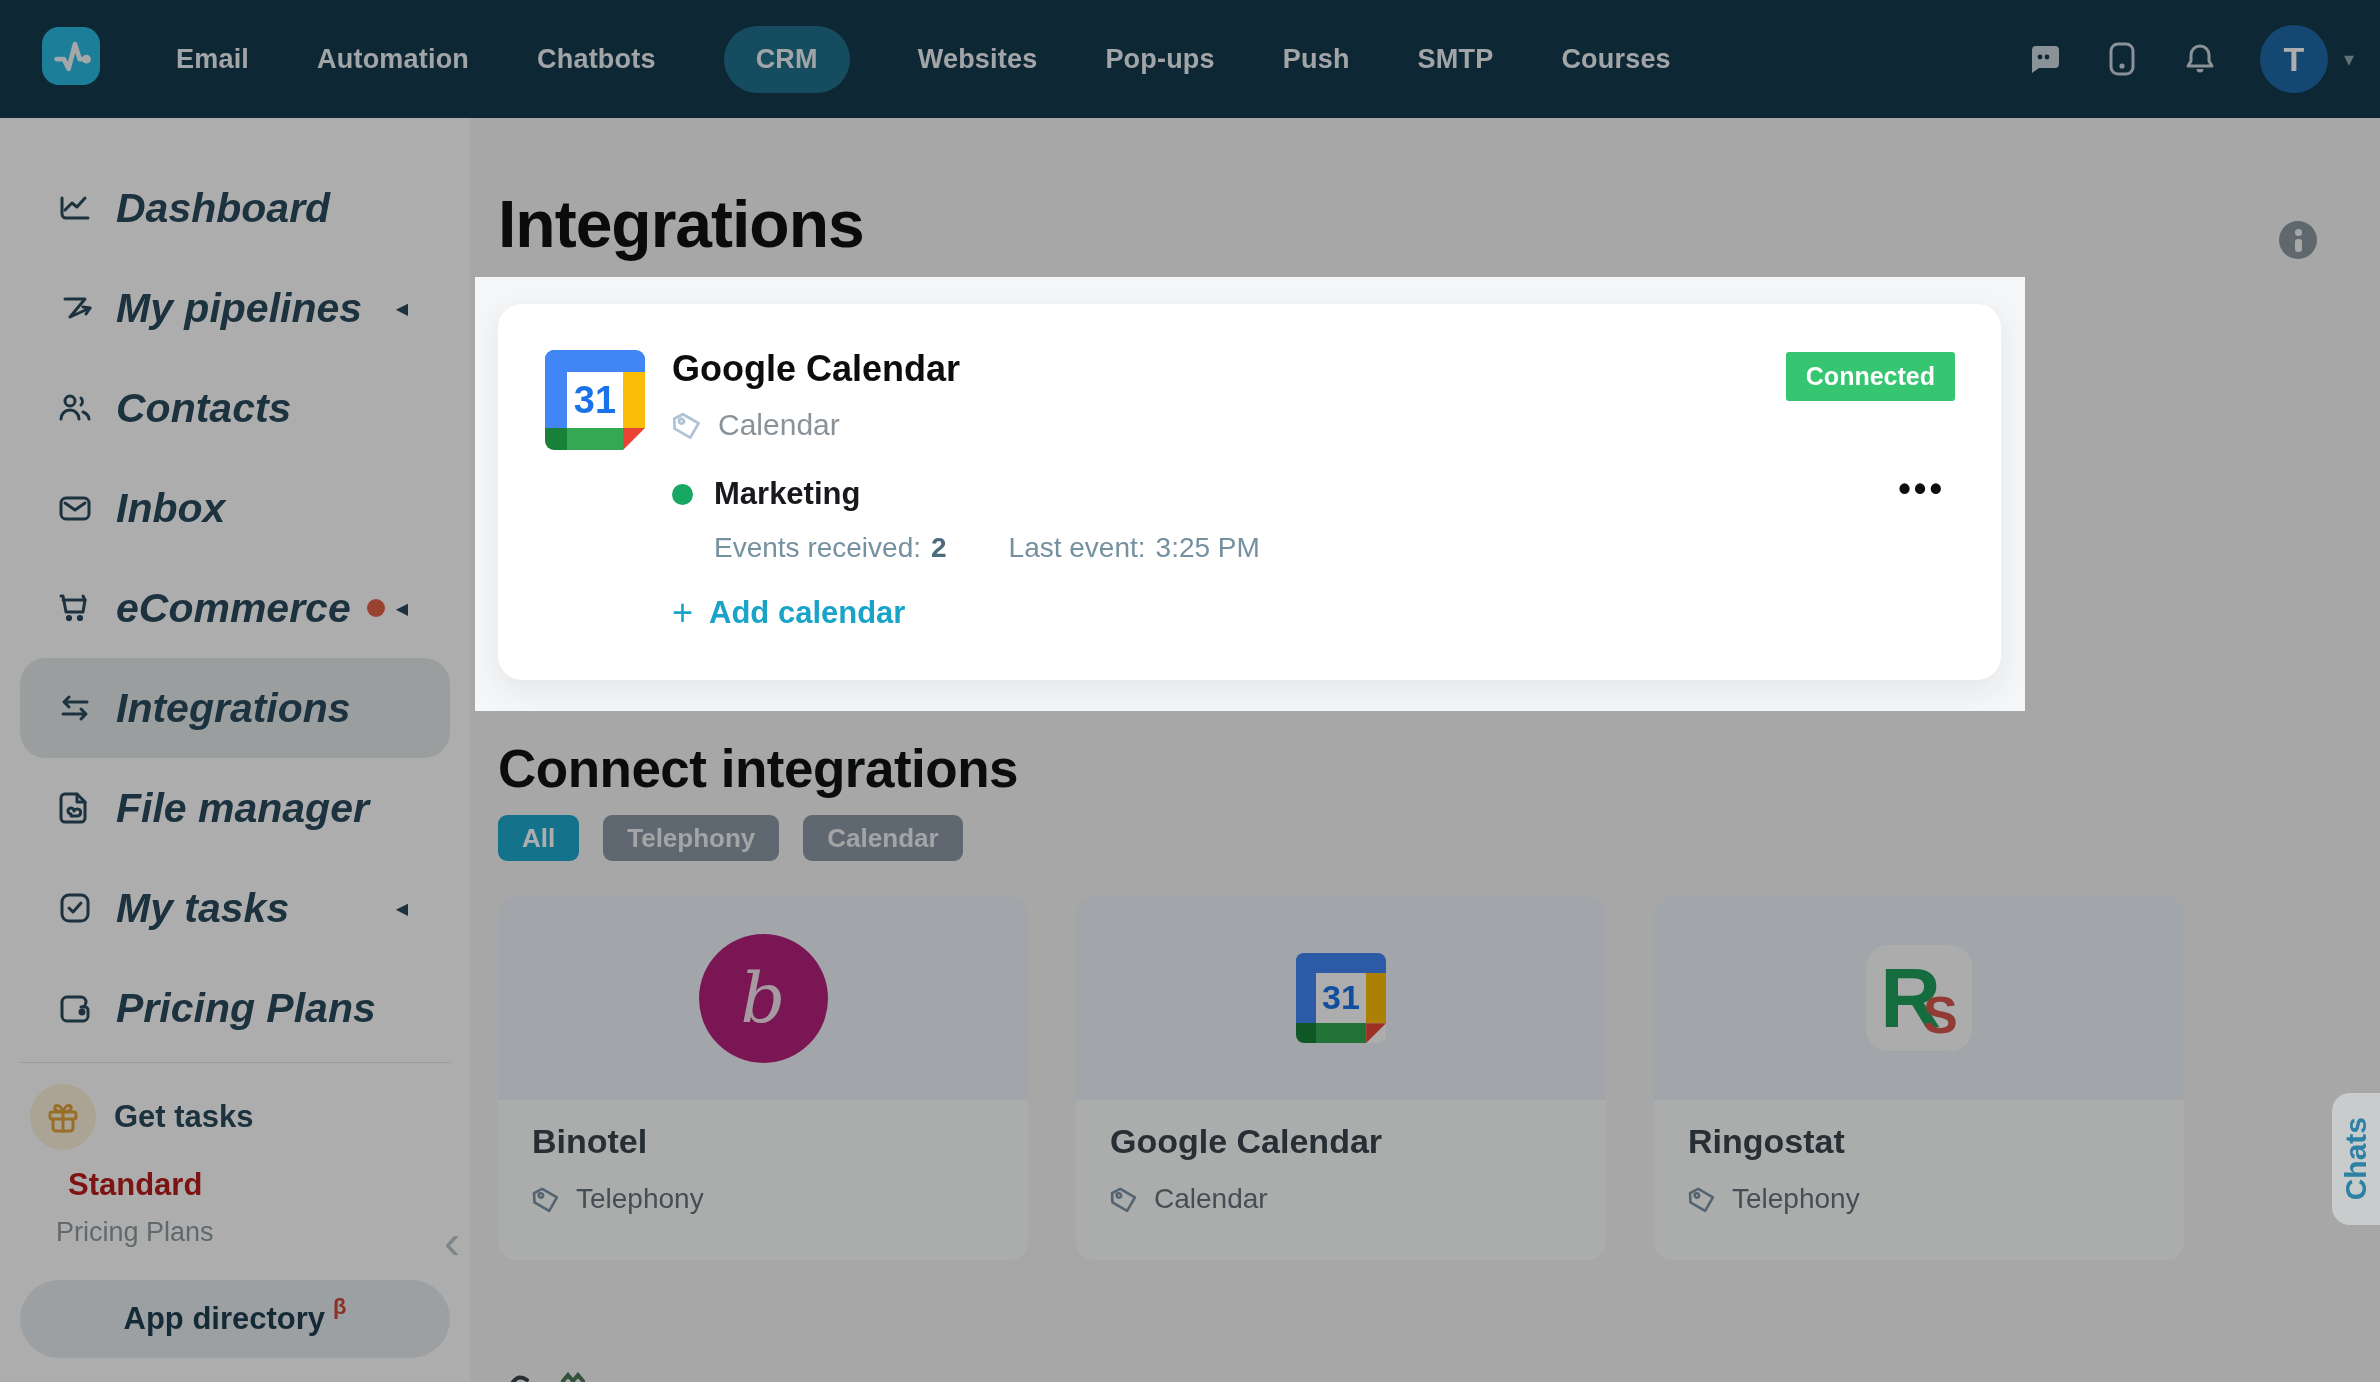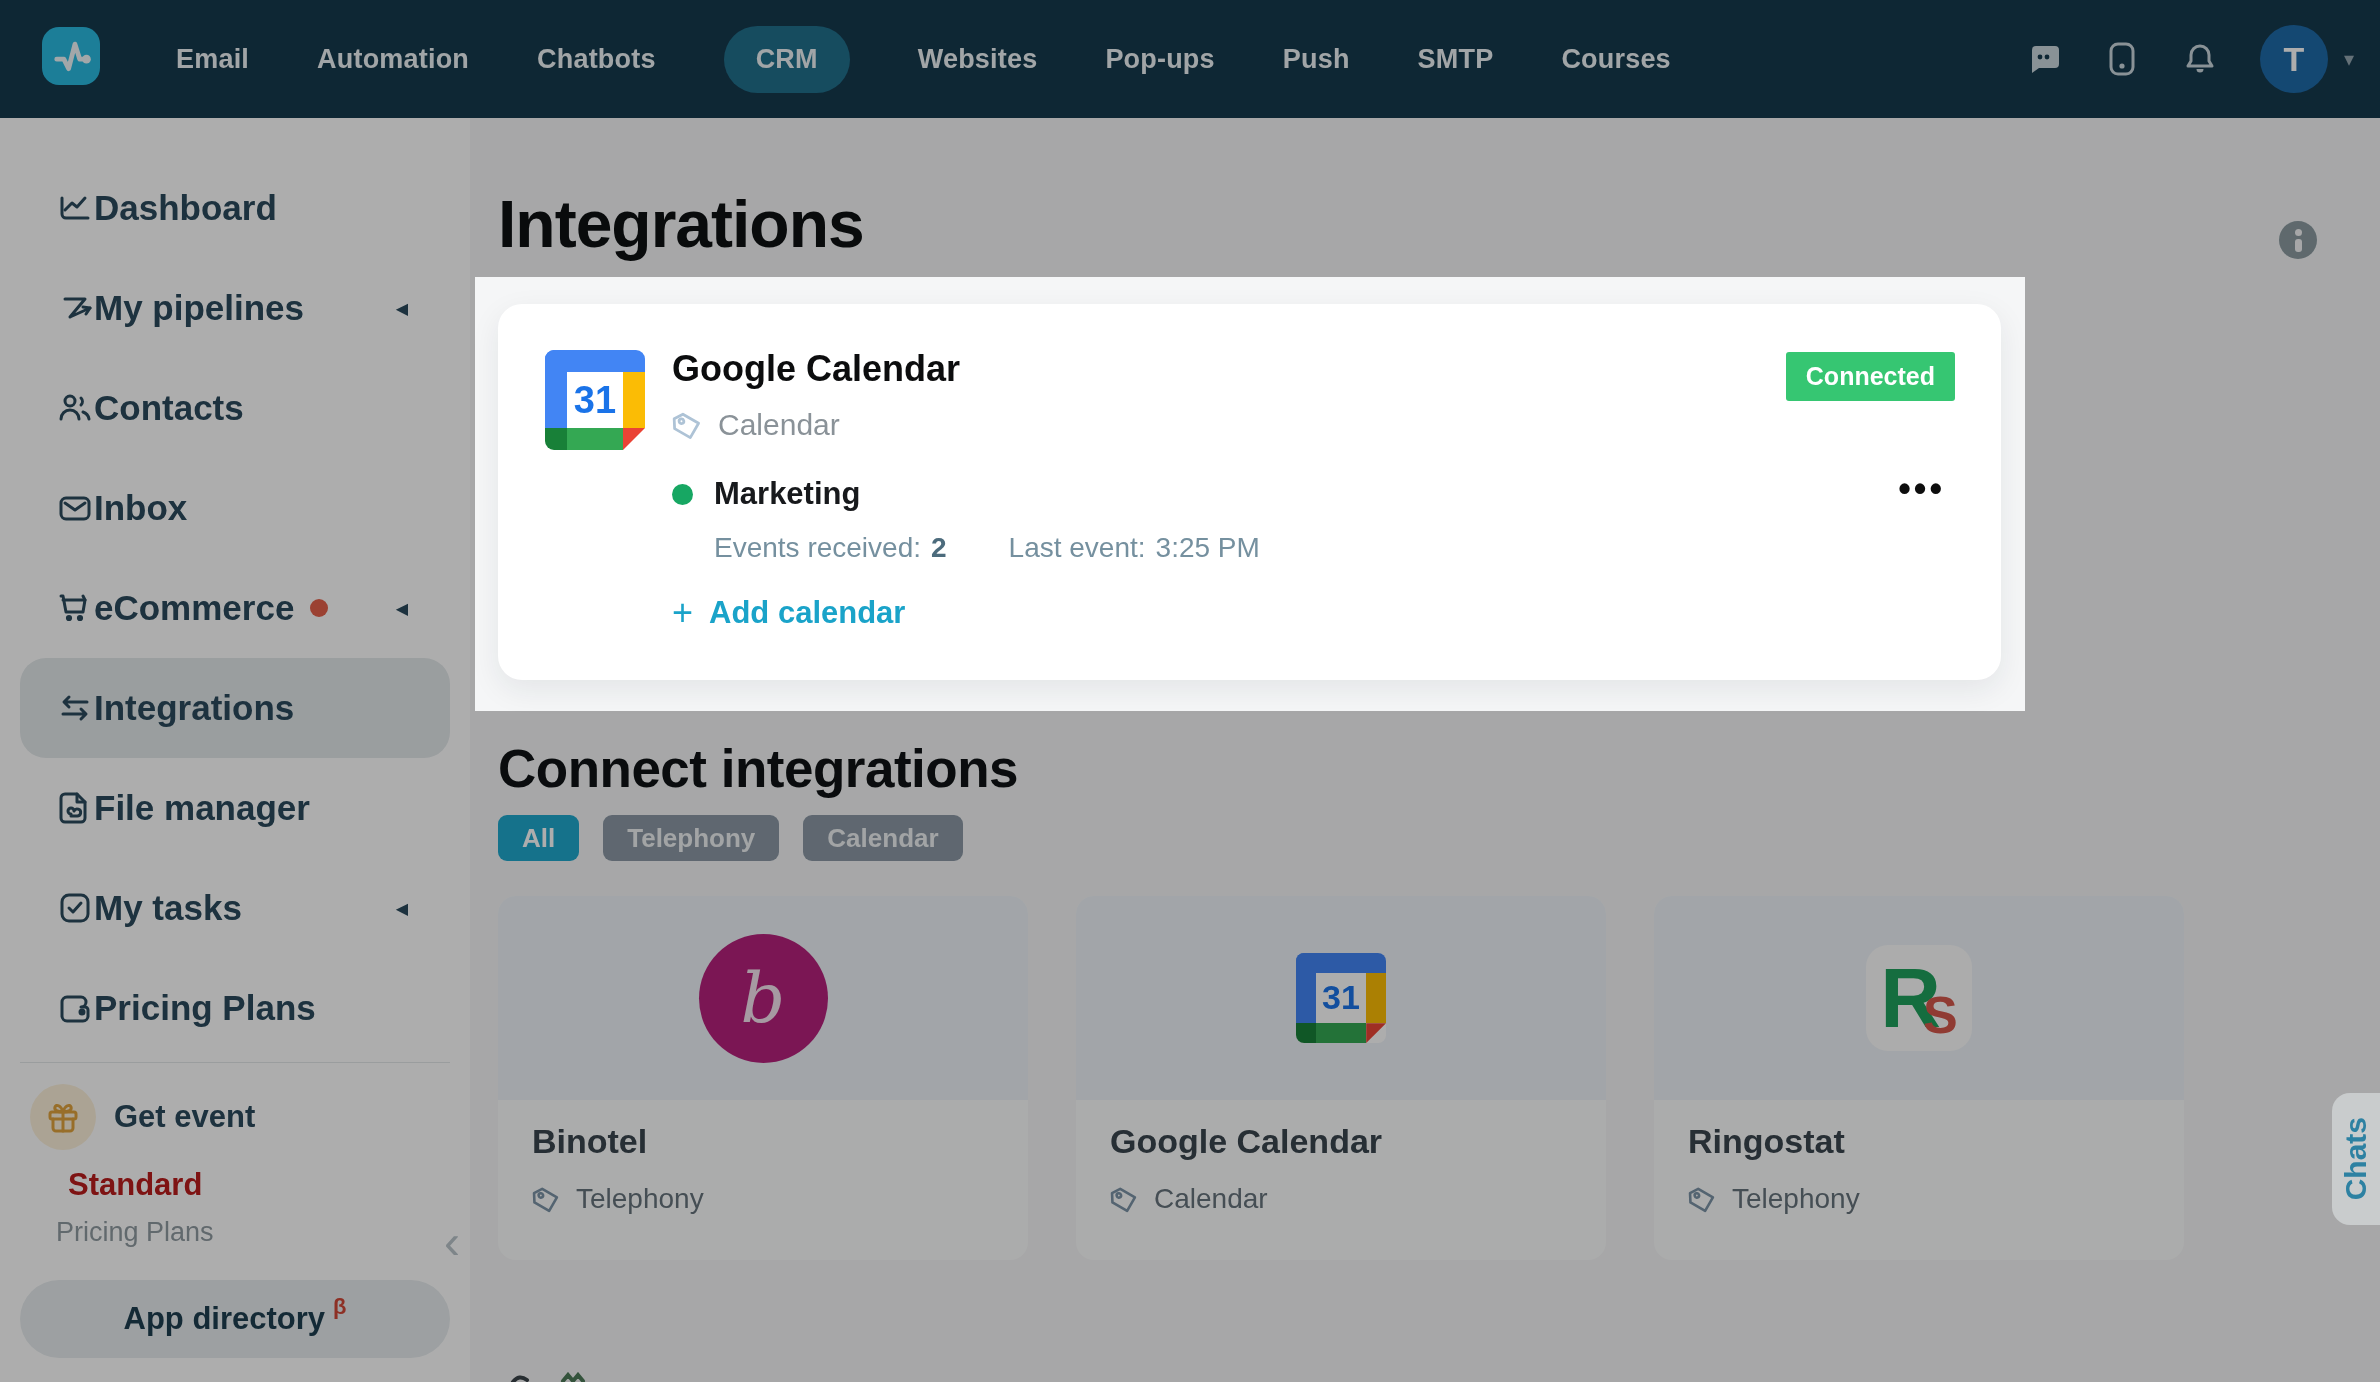--- a/index.html
+++ b/index.html
@@ -46,21 +46,21 @@
   }
   .sb-list{ padding-top:40px; }
   .sb-item{
     height:100px; display:flex; align-items:center; padding-left:56px;
     color:#2b4a5c; position:relative;
   }
   .sb-item.selected{
     margin:0 20px; padding-left:36px; border-radius:26px; background:#e3e8ea; height:100px;
   }
   .sb-ico{ width:38px; height:38px; flex:0 0 38px; display:flex; align-items:center; justify-content:center; }
-  .sb-label{ font-size:35px; font-weight:600; }
+  .sb-label{ margin-left:22px; font-size:41px; font-weight:600;font-style:italic; }
   .sb-caret{ margin-left:auto; margin-right:62px; font-size:16px; color:#2b4a5c; }
   .sb-dot{ width:18px; height:18px; border-radius:50%; background:#e4604a; margin-left:16px; }
   .sb-divider{ height:1px; background:#e3e7e8; margin:4px 20px 0 20px; }
   .bonus-row{ display:flex; align-items:center; padding-left:30px; height:96px; margin-top:6px; }
   .bonus-circle{
     width:66px; height:66px; border-radius:50%; background:#fbf0da;
     display:flex; align-items:center; justify-content:center;
   }
   .bonus-label{ margin-left:18px; font-size:31px; font-weight:600; color:#2b4a5c; }
   .plan-name{ padding-left:56px; font-size:31px; font-weight:700; color:#b91c1c; margin-top:2px;margin-left:12px; }
@@ -341,21 +341,21 @@
       <div class="bonus-row">
         <span class="bonus-circle">
           <svg width="34" height="34" viewBox="0 0 34 34" fill="none" stroke="#dfa23d" stroke-width="3" stroke-linecap="round" stroke-linejoin="round">
             <rect x="4" y="12" width="26" height="7" rx="2"></rect>
             <path d="M7 19 v9 a3 3 0 0 0 3 3 h14 a3 3 0 0 0 3 -3 v-9"></path>
             <path d="M17 12 v19"></path>
             <path d="M17 12 c-6 0 -9 -2 -8 -5 c1 -3 6 -2 8 5 z"></path>
             <path d="M17 12 c6 0 9 -2 8 -5 c-1 -3 -6 -2 -8 5 z"></path>
           </svg>
         </span>
-        <span class="bonus-label">Get event</span>
+        <span class="bonus-label">Get tasks</span>
       </div>
 
       <div class="plan-name">Standard</div>
       <div class="plan-sub">Pricing Plans</div>
     </div>
 
     <div class="collapse-chevron">‹</div>
 
     <div class="app-btn">
       <span class="app-btn-label">App directory</span>

